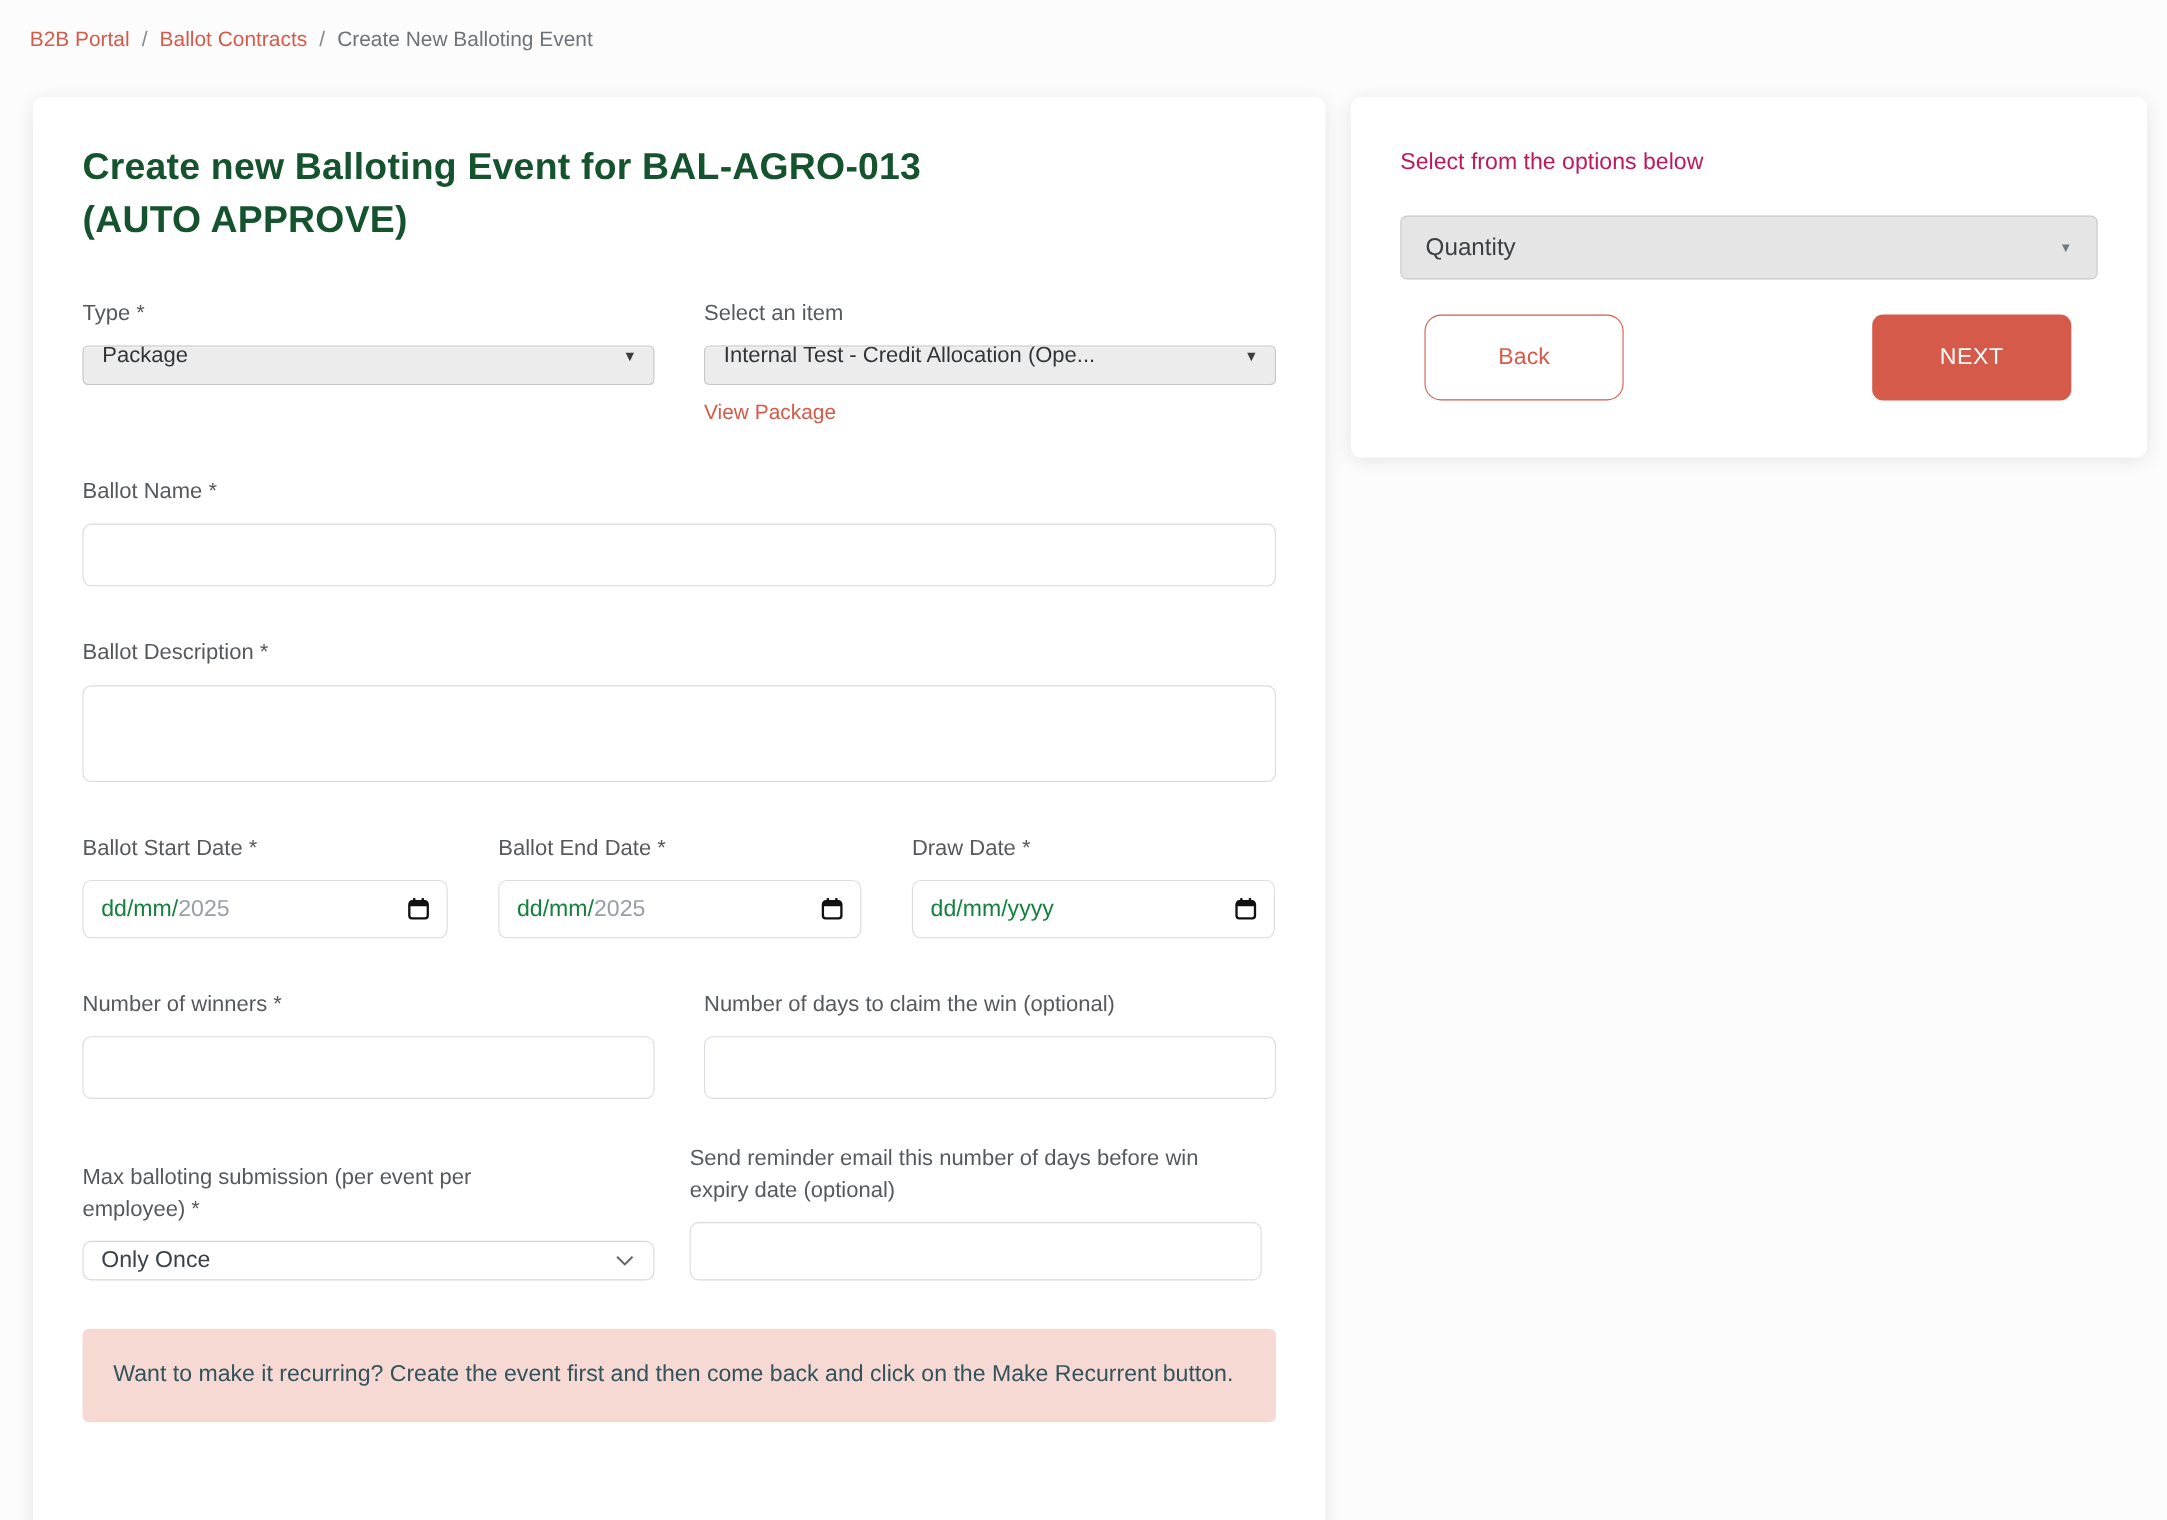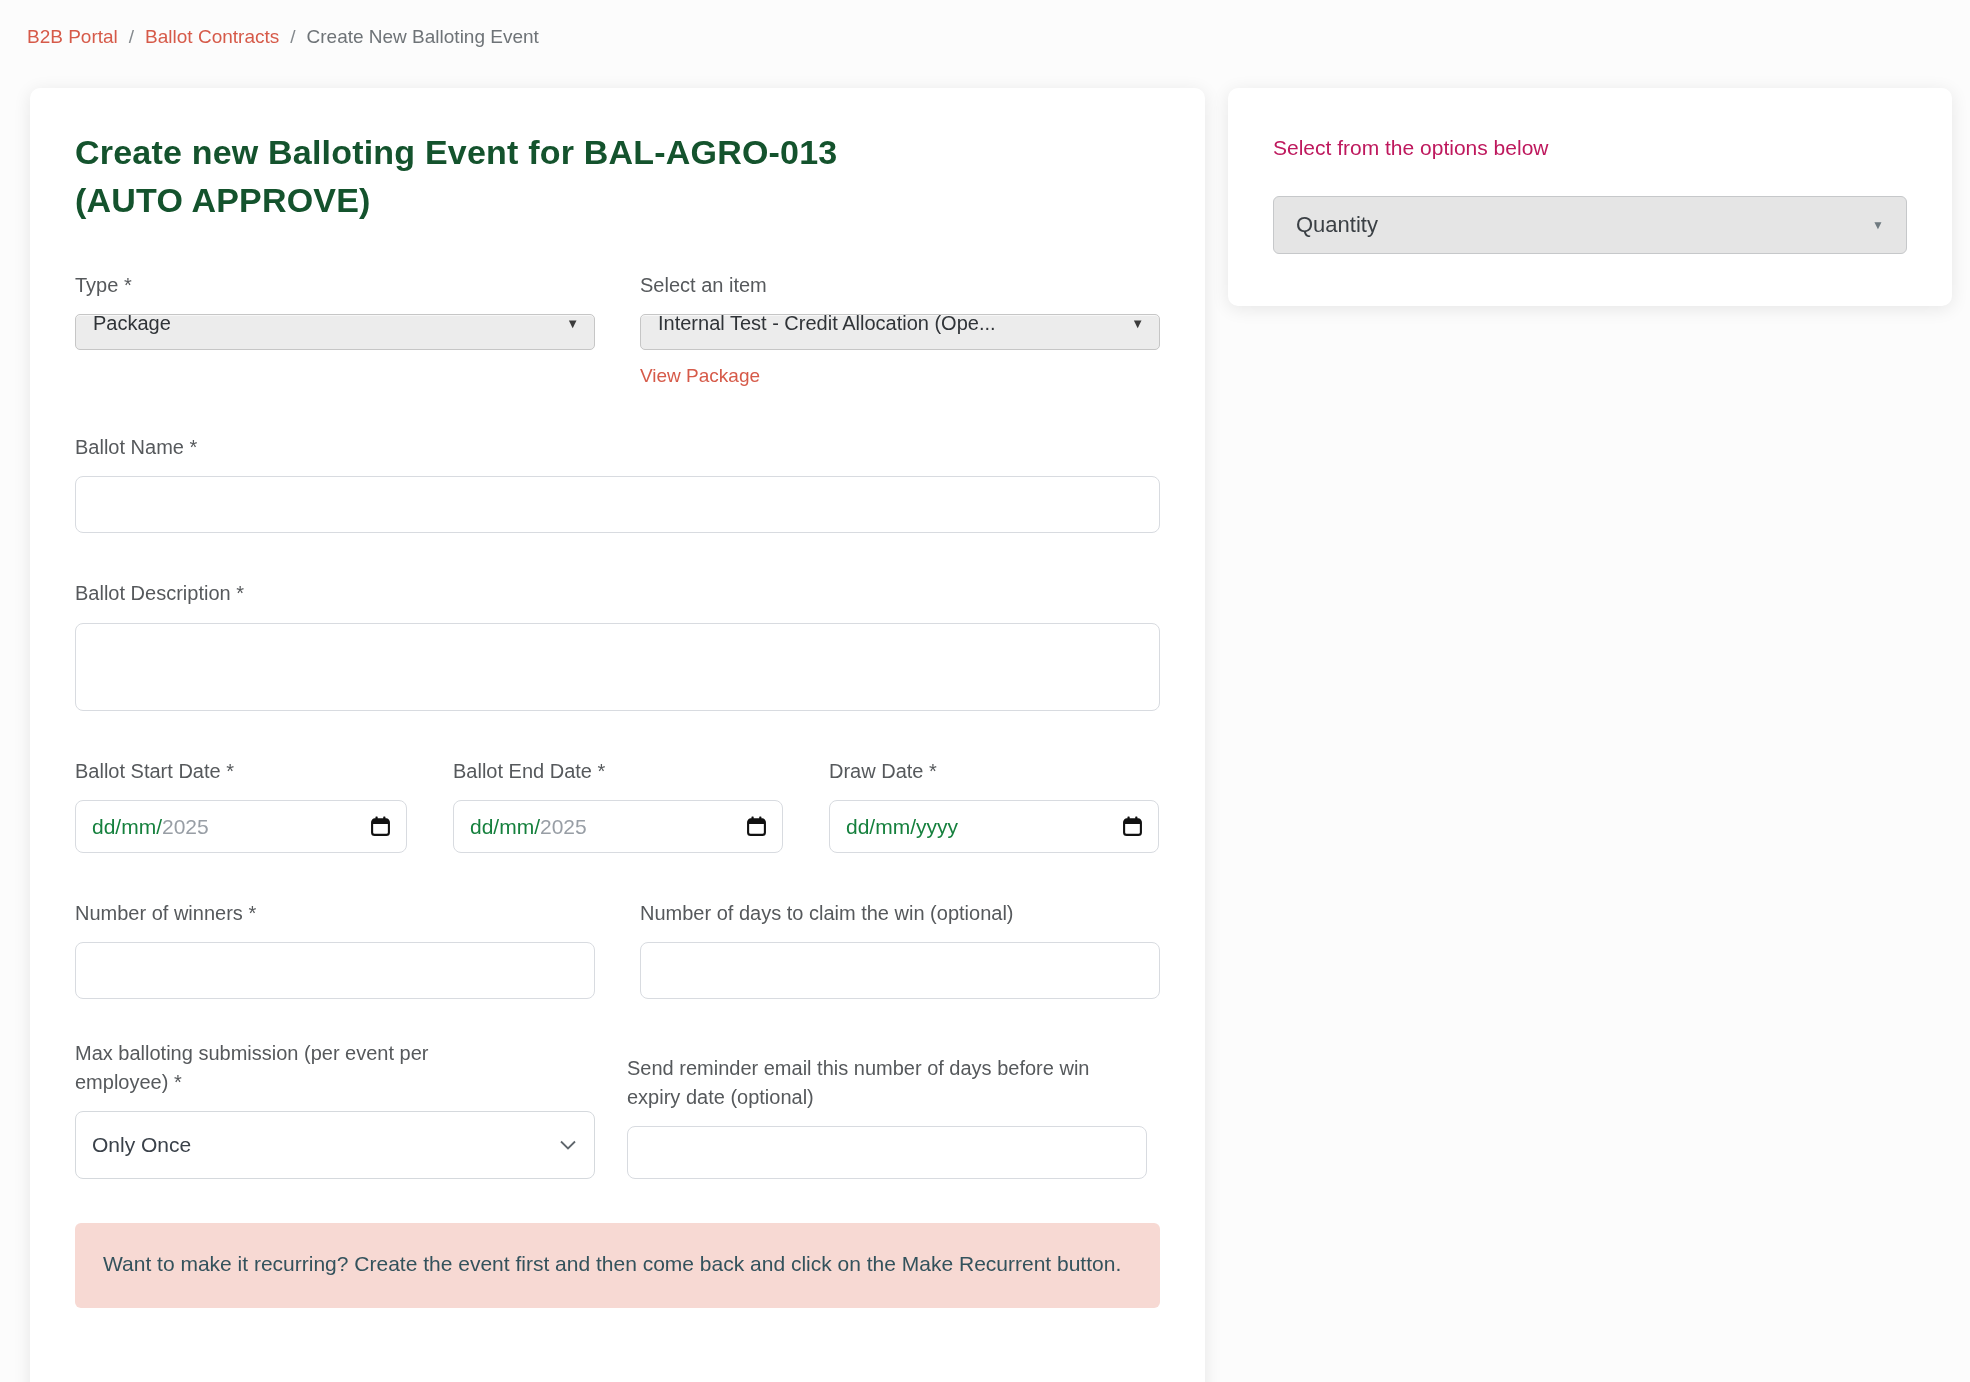--- a/index.html
+++ b/index.html
@@ -69,21 +69,21 @@
     height:53px; border:1px solid #d8dbe0; border-radius:8px; background:#fff;
     display:flex; align-items:center; justify-content:space-between;
     padding:0 15px 0 16px; font-size:21px; cursor:text;
   }
   .date-main { color:#15803d; }
   .date-dim  { color:#989ea5; }
   .cal-icon { width:21px; height:21px; flex:0 0 auto; cursor:pointer; }
 
   
   .white-select {
-    height:68px; background:#fff; border:1px solid #d5d9dd; border-radius:8px;
+    height:36px; background:#fff; border:1px solid #d5d9dd; border-radius:8px;
     display:flex; align-items:center; justify-content:space-between;
     padding:0 18px 0 16px; font-size:21px; color:#3a4149; cursor:pointer;
   }
   .chev { width:16px; height:10px; flex:0 0 auto; }
 
   
   .notice {
     margin-top:44px; background:#f7d9d3; border-radius:6px;
     padding:24px 30px 27px 28px; font-size:21px; line-height:1.62;
     color:#33525c; max-width:1085px;
@@ -223,15 +223,19 @@
     <div class="notice">Want to make it recurring? Create the event first and then come back and click on the Make Recurrent button.</div>
 
   </section>
 
   <aside class="card side-card">
     <div class="side-title">Select from the options below</div>
     <div class="side-select">
       <span>Quantity</span>
       <span class="tri">▼</span>
     </div>
+    <div class="actions">
+      <button class="btn btn-back">Back</button>
+      <button class="btn btn-next">NEXT</button>
+    </div>
   </aside>
 
 </div>
 
 </body></html>

